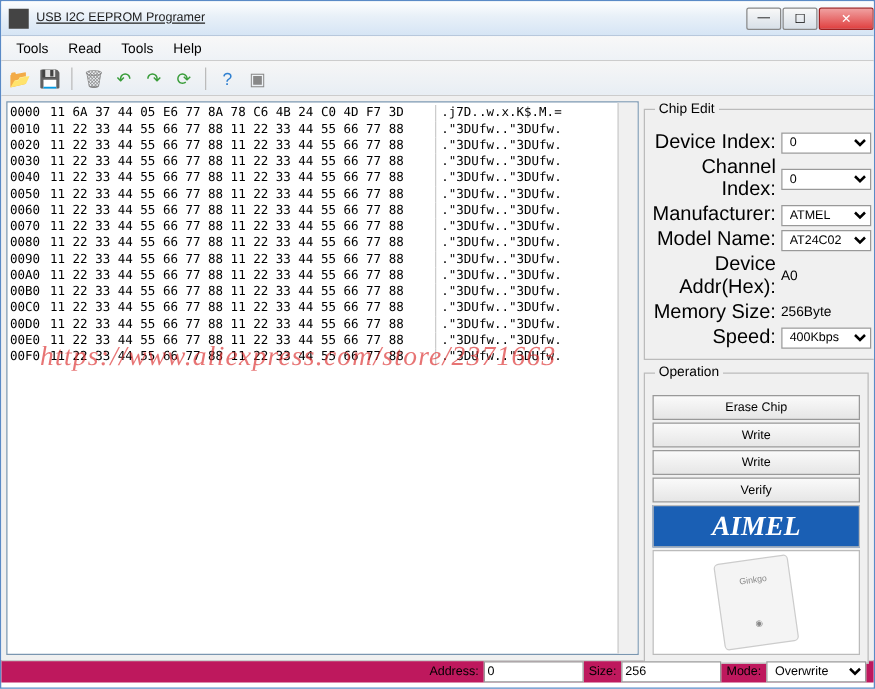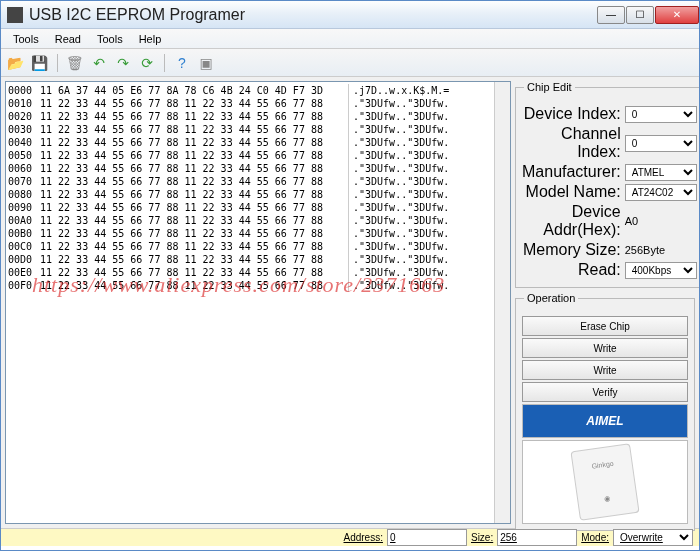--- a/index.html
+++ b/index.html
@@ -1,19 +1,19 @@
 <!DOCTYPE html>
 <html><head>
 <meta charset="utf-8">
 <style>
 * { margin: 0; padding: 0; box-sizing: border-box; }
 body { font-family: Tahoma, Arial, sans-serif; font-size: 11px; background: #fff; width: 700px; height: 551px; overflow: hidden; border: 1px solid #5a8ac6; }
 .titlebar { height: 28px; background: linear-gradient(#fdfefe,#e8f0f8 45%,#d6e5f5); display: flex; align-items: center; padding: 0 0 0 6px; border-bottom: 1px solid #b8c8dc; }
 .titlebar .app-icon { width: 16px; height: 16px; background: #444; margin-right: 6px; }
-.titlebar .title { flex: 1; color: #222; font-size: 16px; }
+.titlebar .title { flex: 1; color: #222; font-size: 10px; text-decoration: underline; }
 .winbtns { display: flex; }
 .winbtn { width: 28px; height: 18px; margin-left: 1px; border: 1px solid #888; border-radius: 2px; background: linear-gradient(#f8f8f8,#d8e0e8); display: flex; align-items: center; justify-content: center; font-size: 10px; cursor: pointer; }
 .winbtn.close { width: 44px; background: linear-gradient(#f0a0a0,#e04040); color: #fff; border-color: #a02020; }
 .menubar { height: 20px; background: linear-gradient(#f8f8f8,#eef2f6); display: flex; align-items: center; padding: 0 4px; border-bottom: 1px solid #ccc; }
 .menuitem { padding: 2px 8px; cursor: pointer; }
 .toolbar { height: 28px; background: linear-gradient(#f6f6f6,#e8eef4); display: flex; align-items: center; padding: 0 4px; border-bottom: 1px solid #ccc; gap: 2px;}
 .toolbtn { width: 22px; height: 22px; display: flex; align-items: center; justify-content: center; border: 1px solid transparent; cursor: pointer; font-size: 14px; }
 .toolsep { width: 1px; height: 18px; background: #bbb; margin: 0 4px; }
 .client { height: 451px; background: #f0f0f0; display: flex; padding: 4px; gap: 4px; }
 .hexpanel { flex: 1; background: #fff; border: 1px solid #7a96b0; font-family: Consolas, monospace; font-size: 10px; color: #000; overflow: hidden; display:flex;}
@@ -21,24 +21,24 @@
 .hexsb { width: 16px; background: #f0f0f0; border-left:1px solid #ccc;}
 .rightcol { width: 180px; display: flex; flex-direction: column; gap: 4px; }
 .group { border: 1px solid #bbb; background: #f0f0f0; padding: 6px 6px 6px 6px; }
 .group .gtitle { font-size: 11px; margin: -12px 0 4px 2px; background: #f0f0f0; display: inline-block; padding: 0 3px; position: relative; }
 .row { display: flex; align-items: center; margin: 2px 0; }
 .row label { flex: 1; text-align: right; padding-right: 4px; font-size: 16px; }
 .row .val { width: 72px; }
 select, input[type=text] { width: 72px; font-size: 10px; height: 17px; border: 1px solid #999; background: #fff; padding: 0 2px; }
 .ro { background: #f0f0f0; border: none; }
 .opbtn { display: block; width: 100%; height: 20px; margin: 2px 0; font-size: 10px; border: 1px solid #999; background: linear-gradient(#fafafa,#e6e6e6); cursor: pointer; }
-.logo1 { height: 34px; background: #1a5fb4; color: #fff; display: flex; align-items: center; justify-content: center; font-size: 12px; font-style: italic; font-weight: bold; border:1px solid #bbb; margin-top:2px;}
+.logo1 { height: 34px; background: #1a5fb4; color: #fff; display: flex; align-items: center; justify-content: center; font-size: 22px; font-style: italic; font-weight: bold; border:1px solid #bbb; margin-top:2px;font-family:Liberation Serif, serif;}
 .devimg { height: 84px; background: #fff; border: 1px solid #bbb; display: flex; align-items: center; justify-content: center; margin-top:2px;}
 .device { width: 60px; height: 70px; background: #f4f4f4; border: 1px solid #ccc; border-radius: 4px; transform: rotate(-8deg); display:flex; flex-direction:column; align-items:center; justify-content:space-around; font-size:7px; color:#888;}
-.statusbar { height: 18px; background: #fef9c3; border-top: 1px solid #ccc; display: flex; align-items: center; padding: 0 6px; justify-content: flex-end; gap: 4px; text-decoration: underline;}
+.statusbar { height: 18px; background: #be185d; border-top: 1px solid #ccc; display: flex; align-items: center; padding: 0 6px; justify-content: flex-end; gap: 4px;}
 .statusbar label { font-size: 10px; }
 .statusbar input, .statusbar select { width: 80px; height: 17px; font-size: 10px; }
 .watermark { position: absolute; top: 272px; left: 32px; color: rgba(220,50,50,0.68); font-size: 22px; font-style: italic; font-family: Georgia, serif; pointer-events: none; z-index: 10; letter-spacing: 1px;}
 .hexline { display: flex; }
 .hexaddr { width: 32px; }
 .hexbytes { flex: 1; }
 .hexascii { width: 144px; border-left: 1px solid #ccc; padding-left: 4px; }
 </style>
 </head>
 <body>
@@ -100,21 +100,21 @@
         </div>
       <div class="row">
           <label>Device Addr(Hex):</label>
           <span class="val ro">A0</span>
         </div>
       <div class="row">
           <label>Memory Size:</label>
           <span class="val ro">256Byte</span>
         </div>
       <div class="row">
-          <label>Read:</label>
+          <label>Speed:</label>
           <select class="val"><option>400Kbps</option></select>
         </div>
     </fieldset>
 
     <fieldset class="group">
       <legend class="gtitle">Operation</legend>
       <button class="opbtn">Erase Chip</button>
       <button class="opbtn">Write</button>
       <button class="opbtn">Write</button>
       <button class="opbtn">Verify</button>

